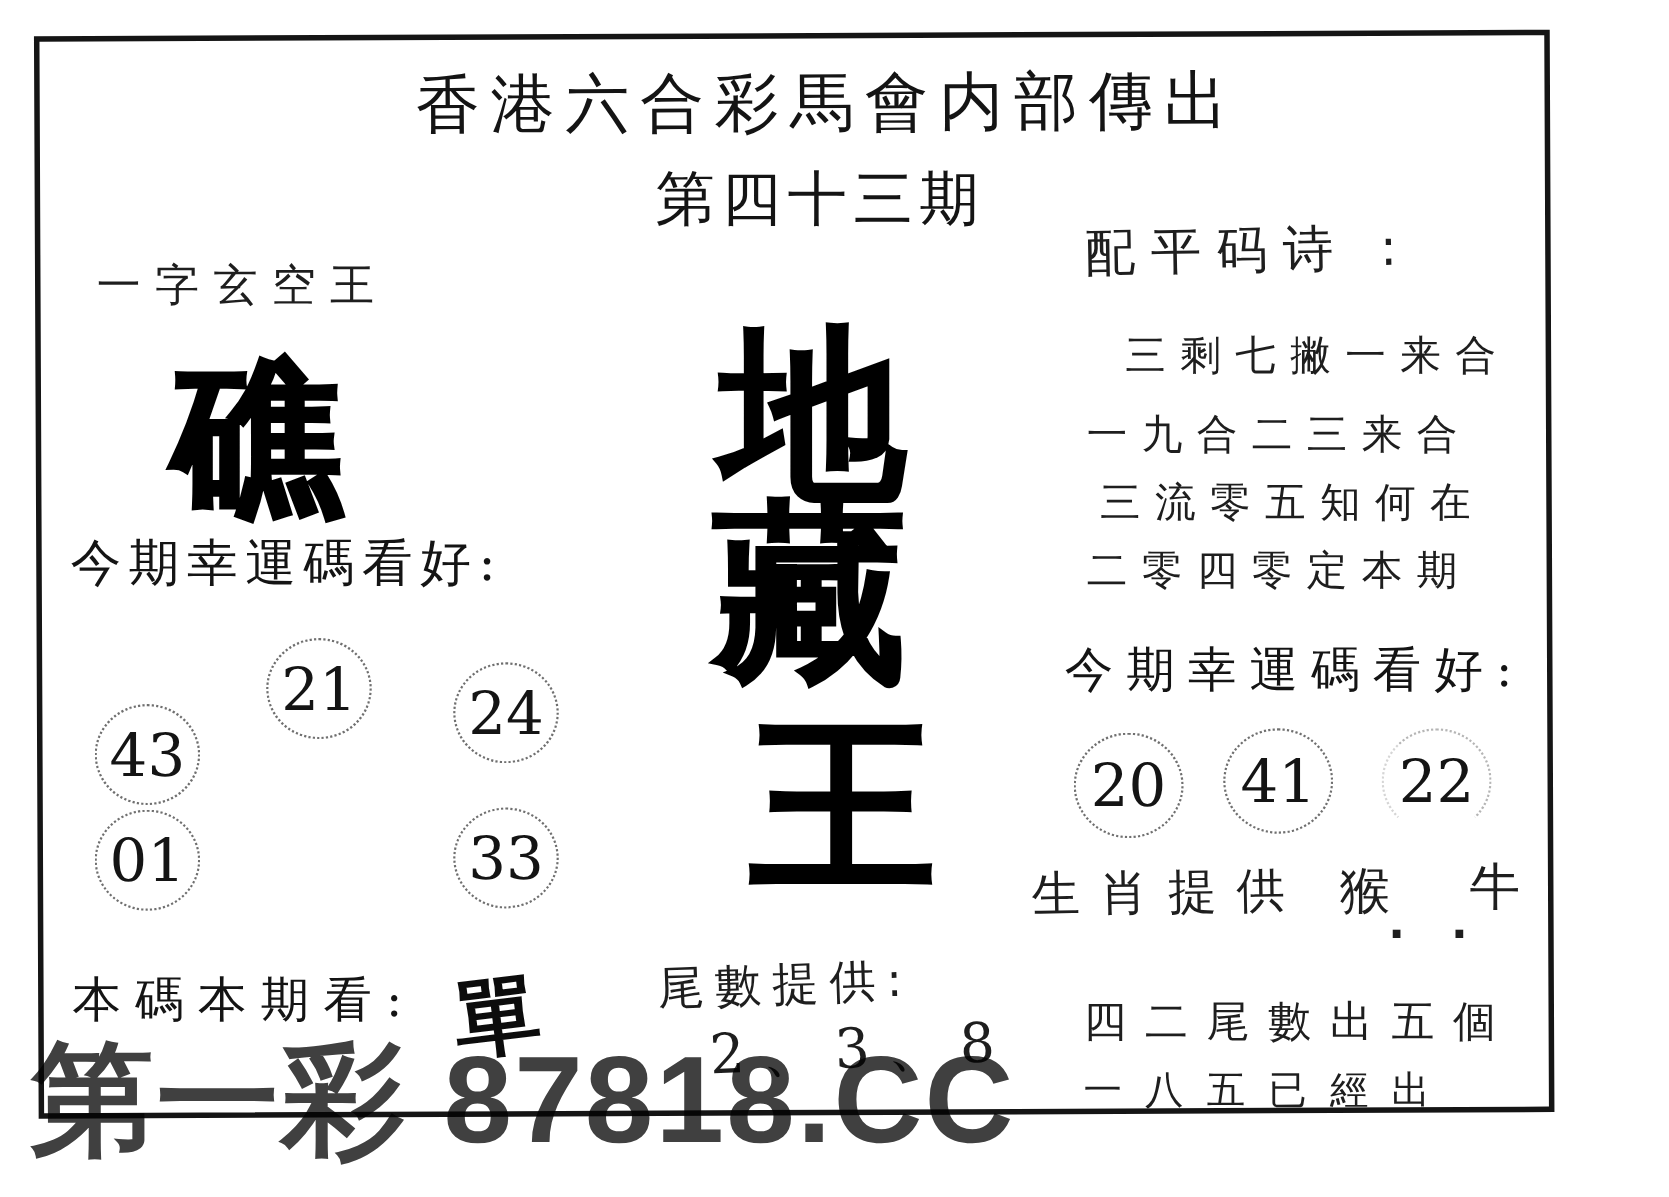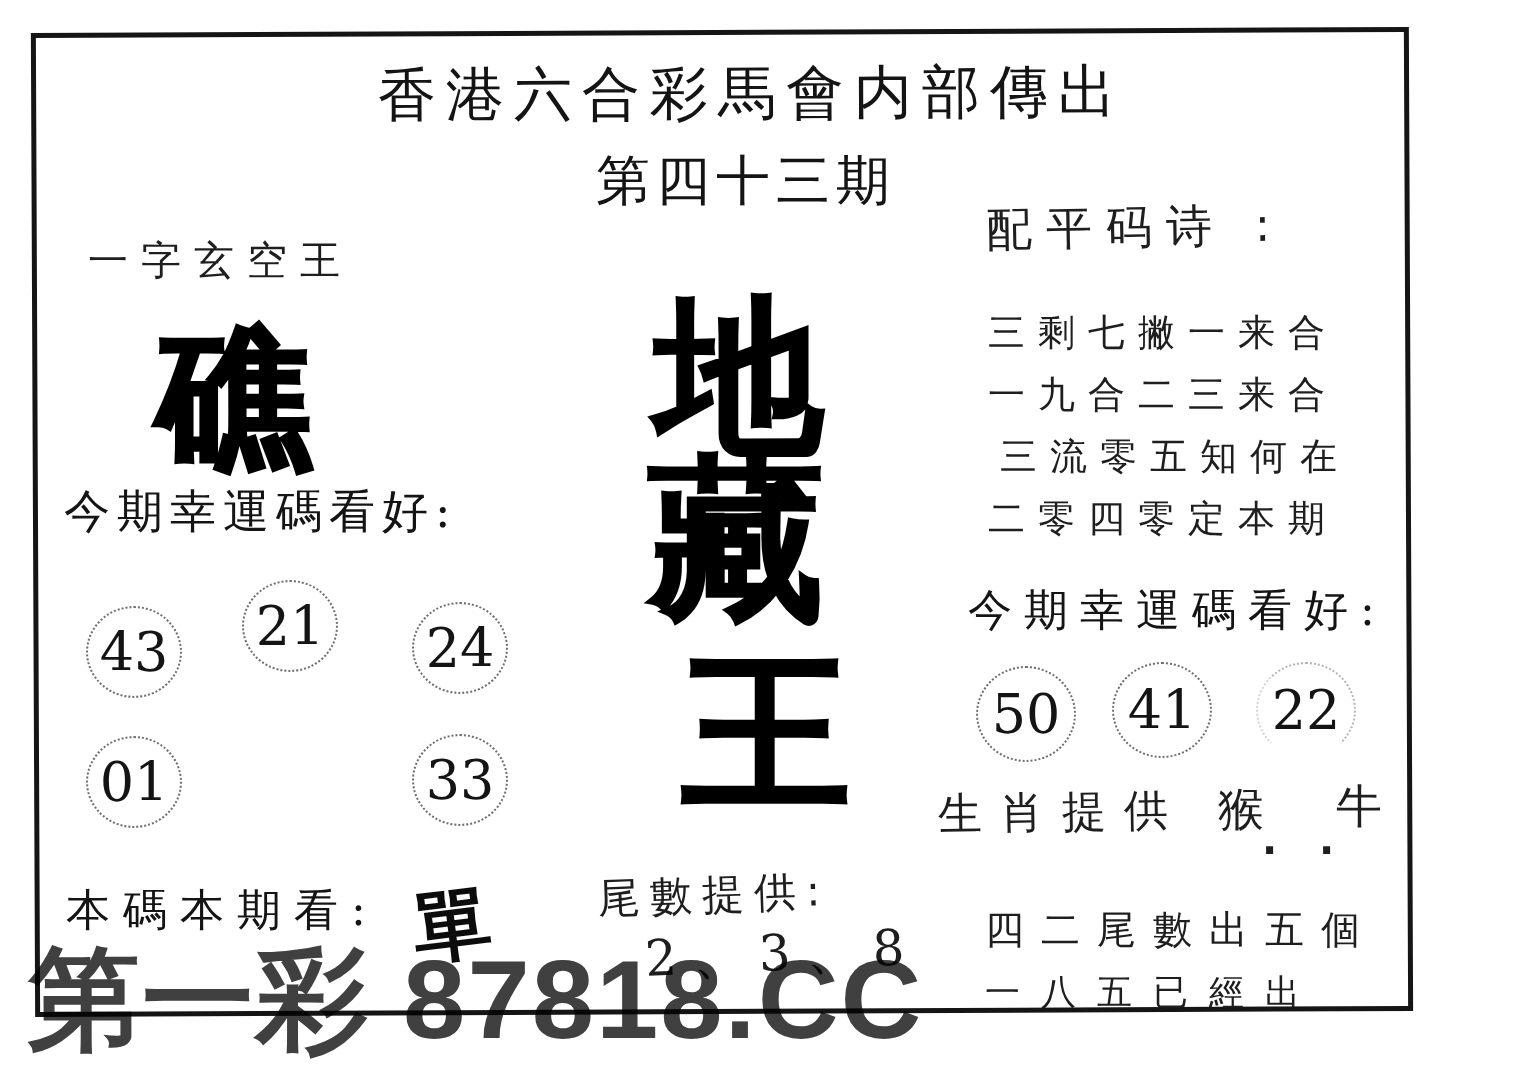--- a/index.html
+++ b/index.html
@@ -33,31 +33,31 @@
   .big-char{left:158px;top:322px;font-size:152px;-webkit-text-stroke:4px #000;}
   .lucky-label{left:64px;top:488px;font-size:46px;letter-spacing:7px;}
 
   .circle{
     position:absolute;display:flex;align-items:center;justify-content:center;
     border:2px dotted #6f6f6f;border-radius:50%;
     font-family:"DejaVu Serif","Liberation Serif",serif;
     font-size:54px;color:#141414;
   }
   .lc{width:92px;height:88px;}
-  .p1{left:86px;top:606px;align-items:center;}  .p2{left:242px;top:580px;}  .p3{left:412px;top:602px;}
+  .p1{left:86px;top:640px;align-items:center;}  .p2{left:242px;top:580px;}  .p3{left:412px;top:602px;}
   .p4{left:86px;top:736px;}  .p5{left:246px;top:738px;}  .p6{left:412px;top:734px;}
 
   .main-char{left:655px;font-size:168px;}
   .mc0{top:292px;}
   .mc1{top:452px;left:648px;font-size:176px;}
   .mc2{top:648px;left:682px;}
 
   .poem-label{left:986px;top:204px;font-size:46px;letter-spacing:14px;transform:rotate(-1deg);}
   .poem-line{left:988px;font-size:37px;letter-spacing:13px;}
-  .pl0{top:314px;} .pl1{top:376px;} .pl2{top:438px;margin-left:12px;} .pl3{top:500px;}
+  .pl0{top:304px;margin-left:35px;} .pl1{top:376px;} .pl2{top:438px;margin-left:12px;} .pl3{top:500px;}
 
   .special-label{left:968px;top:588px;font-size:44px;letter-spacing:12px;}
   .sc{width:96px;height:92px;}
   .s1{left:976px;top:666px;}
   .s2{left:1112px;top:662px;}
   .s3{left:1256px;top:662px;border-color:#b5b5b5;border-bottom-color:transparent;border-left-color:#d5d5d5;text-align:right;}
 
   .zodiac-label{left:938px;top:790px;font-size:44px;letter-spacing:18px;transform:rotate(-1deg);}
   .zodiac-first{left:1218px;top:786px;font-size:46px;}
   .zodiac-marks{left:1262px;top:820px;font-size:40px;font-weight:bold;letter-spacing:14px;}
@@ -113,21 +113,21 @@
   <div class="t brush main-char mc2">王</div>
 
   <div class="t hand poem-label">配平码诗 :</div>
   <div class="t hand poem-line pl0">三剩七撇一来合</div>
   <div class="t hand poem-line pl1">一九合二三来合</div>
   <div class="t hand poem-line pl2">三流零五知何在</div>
   <div class="t hand poem-line pl3">二零四零定本期</div>
 
   <div class="t print special-label">今期幸運碼看好:</div>
   <div class="circle sc s1">
-      <span>50</span>
+      <span>20</span>
     </div>
   <div class="circle sc s2">
       <span>41</span>
     </div>
   <div class="circle sc s3">
       <span>22</span>
     </div>
 
   <div class="t hand zodiac-label">生肖提供</div>
   <div class="t hand zodiac-first">猴</div>

